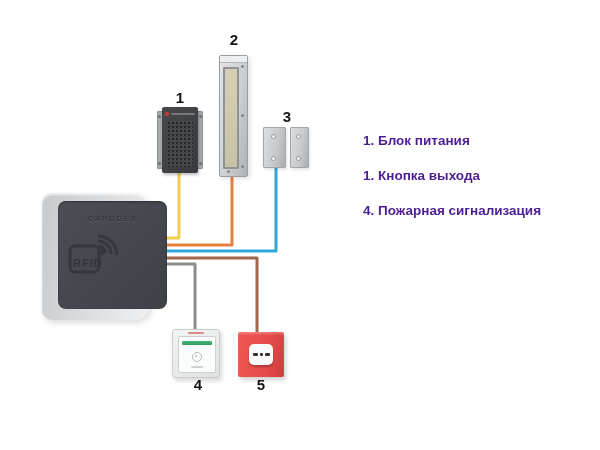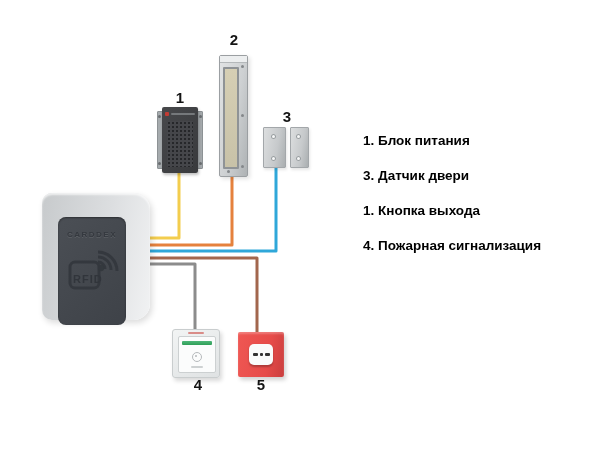--- a/index.html
+++ b/index.html
@@ -20,23 +20,23 @@
   .m4{left:198px;top:377px;} .m5{left:261px;top:377px;}
 
   
   .reader{
     position:absolute;left:42px;top:193px;width:108px;height:127px;z-index:3;
     background:linear-gradient(100deg,#c7cacc 0%,#dcdee0 55%,#f1f2f3 100%);
     border-radius:10px 16px 16px 10px;
     box-shadow:2px 3px 6px rgba(0,0,0,0.14), inset 0 2px 2px rgba(255,255,255,0.7);
   }
   .reader-panel{
-    position:absolute;left:16px;top:24px;width:68px;height:108px;
+    position:absolute;left:16px;top:8px;width:68px;height:108px;
     background:linear-gradient(135deg,#4b4f55,#43474d 60%,#3e4248);
-    border-radius:8px;box-shadow:inset 0 1px 2px rgba(0,0,0,0.4);
+    border-radius:8px;box-shadow:inset 0 1px 2px rgba(0,0,0,0.4);padding-left:41px;
   }
   .reader-brand{
     position:absolute;top:13px;left:0;width:100%;text-align:center;
     font-size:8px;font-weight:bold;letter-spacing:1.5px;color:#35393f;
     text-shadow:0 1px 0 rgba(255,255,255,0.10);
   }
   .rfid-logo{position:absolute;left:9px;top:32px;}
 
   
   .psu{position:absolute;left:157px;top:107px;width:46px;height:66px;z-index:3;}
@@ -127,21 +127,21 @@
   }
   .fire-dash{height:3px;background:#333;border-radius:1px;}
   .fd-a{width:5px;} .fd-b{width:3px;} .fd-c{width:5px;}
 
   
   .legend{
     position:absolute;left:363px;top:132px;width:196px;z-index:2;
     display:flex;flex-direction:column;gap:18px;
   }
   .legend-item{
-    font-size:13.5px;font-weight:bold;color:#000000;line-height:17px;
+    font-size:13.5px;font-weight:bold;color:#4c1d95;line-height:17px;
   }
 </style>
 </head>
 <body>
 
 <div id="stage">
 
   <svg id="wires" viewBox="0 0 600 450">
       <polyline points="144,238 179,238 179,172" stroke="#f3cd4e"></polyline>
       <polyline points="144,245 232,245 232,175" stroke="#e5813d"></polyline>
@@ -217,18 +217,17 @@
   <div class="fire-alarm">
     <div class="fire-center">
       <span class="fire-dash fd-a"></span>
       <span class="fire-dash fd-b"></span>
       <span class="fire-dash fd-c"></span>
     </div>
   </div>
 
   <div class="legend">
     <div class="legend-item">1. Блок питания</div>
-    <div class="legend-item">3. Датчик двери</div>
     <div class="legend-item">1. Кнопка выхода</div>
     <div class="legend-item">4. Пожарная сигнализация</div>
   </div>
 
 </div>
 
 </body></html>

